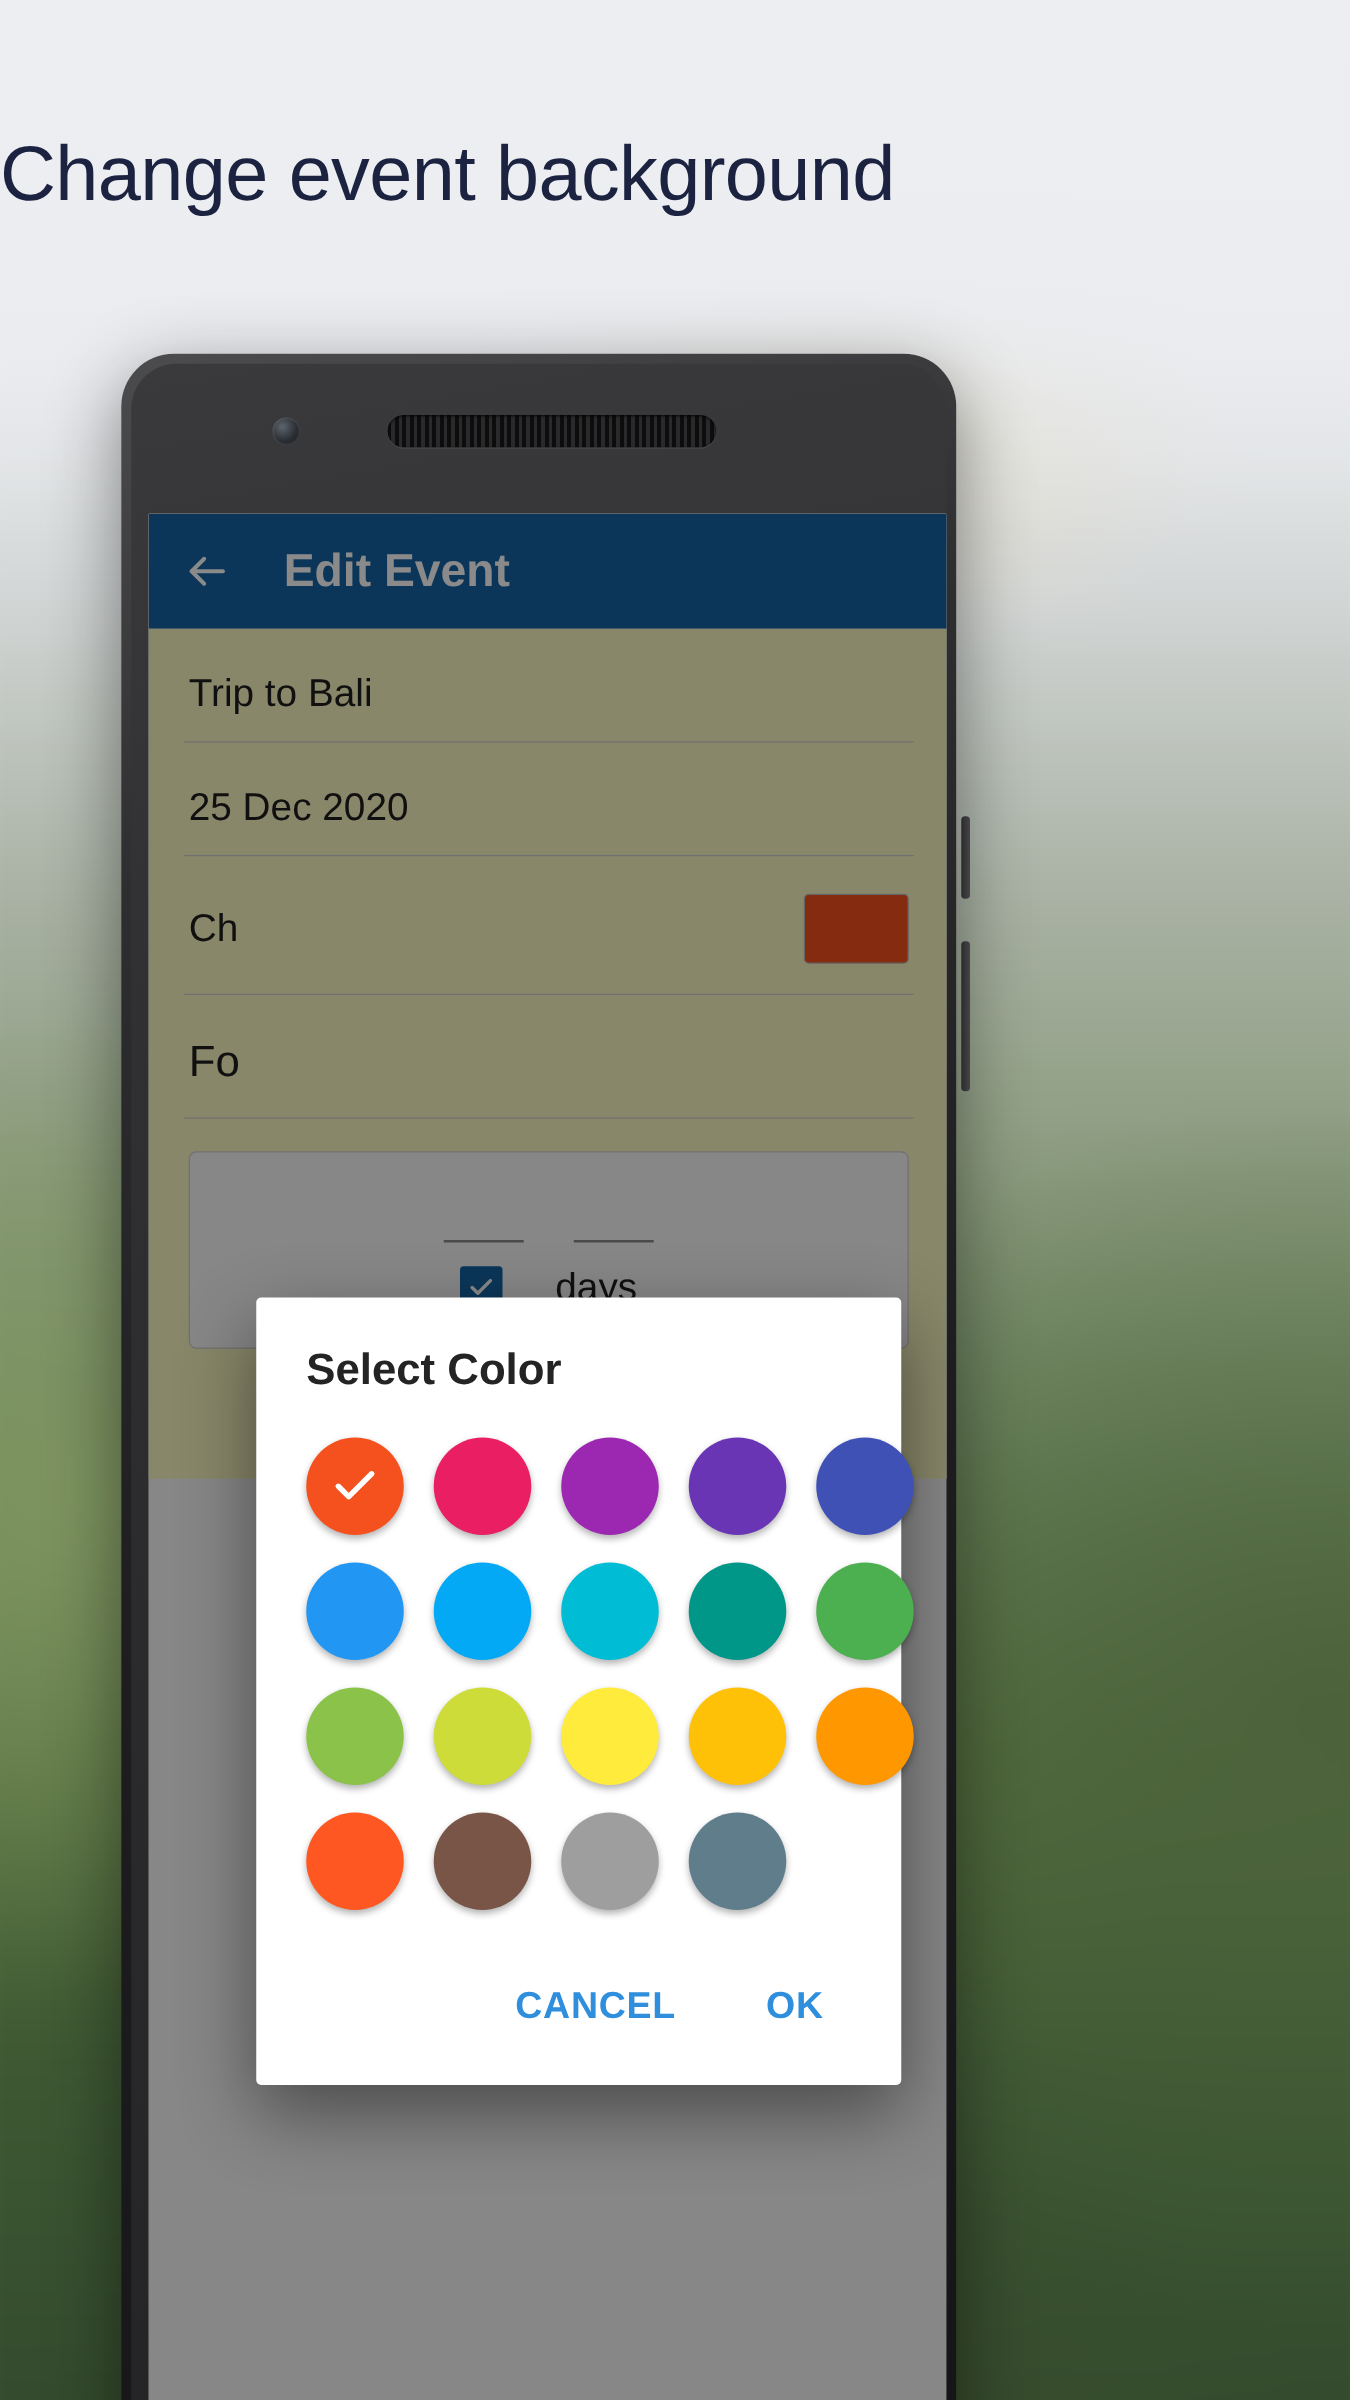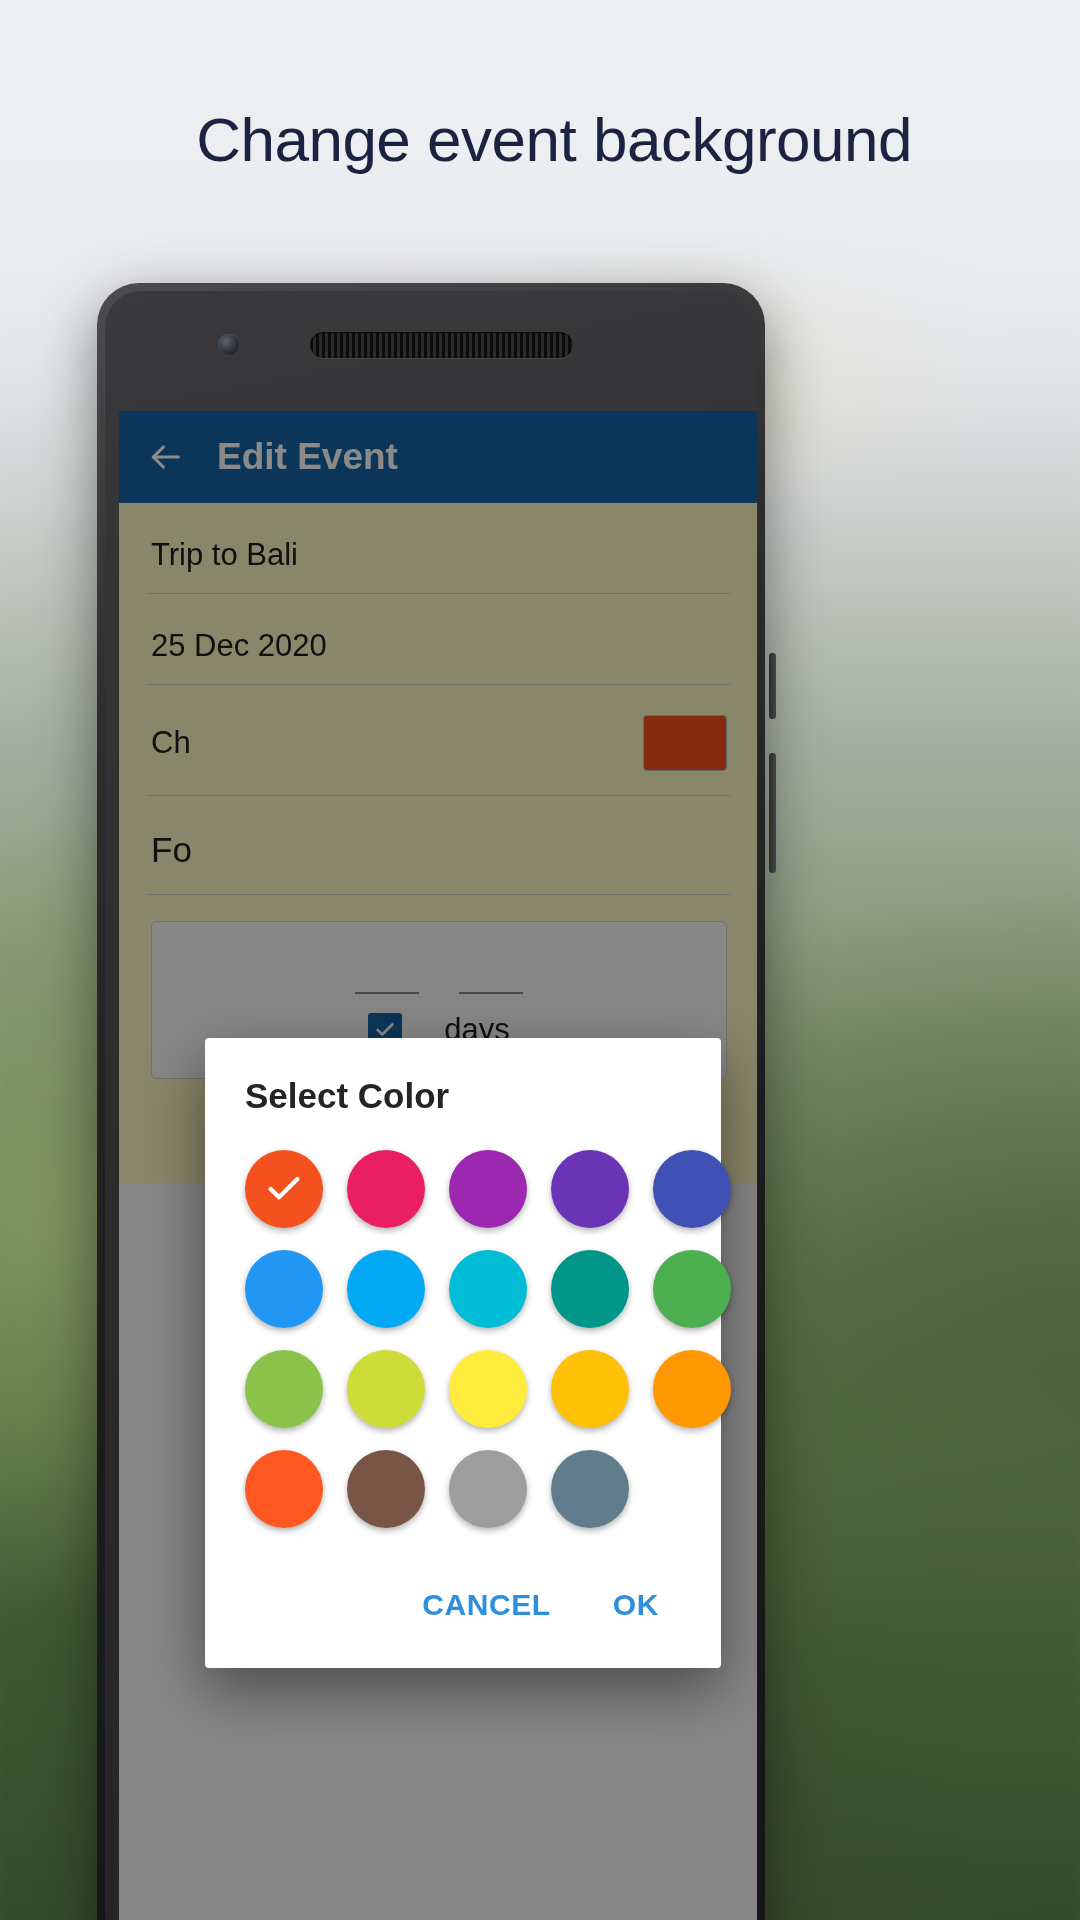--- a/index.html
+++ b/index.html
@@ -54,21 +54,21 @@
       rgba(230,232,236,0.10) 22%,
       rgba(0,0,0,0) 28%);
   }
 
   
   .headline {
     position: absolute;
     top: 104px;
     left: 0;
     width: 912px;
-    text-align: right;
+    text-align: left;
     font-size: 62px;
     font-weight: 400;
     letter-spacing: -0.5px;
     color: #1c2340;
     white-space: nowrap;
   }
 
   
   .phone {
     position: absolute;
@@ -146,21 +146,21 @@
   }
   .back-arrow {
     width: 40px; height: 40px;
     position: relative;
     flex: 0 0 auto;
   }
   .back-arrow svg { display:block; }
   .appbar-title {
     font-size: 37px;
     font-weight: 700;
-    margin-left: 32px;
+    margin-left: 42px;
     color: #ffffff;
   }
 
   .form { padding: 0 28px; background:#fef9c3; }
   .field {
     padding: 34px 4px 20px 4px;
     border-bottom: 1px solid #cfcfcf;
     font-size: 31px;
     color: #1f1f1f;
   }
@@ -257,21 +257,21 @@
     display: flex; align-items: center; justify-content: center;
     flex: 0 0 auto;
   }
   .swatch .tick { display: none; }
   .swatch.selected .tick { display: block; }
 
   .dialog-actions {
     display: flex;
     justify-content: flex-end;
     align-items: flex-end;
-    gap: 18px;
+    gap: 28px;
     margin-top: 46px;
     padding-bottom: 12px;
   }
   .dlg-btn {
     background: none;
     border: none;
     color: #2f8fdd;
     font-size: 30px;
     font-weight: 700;
     letter-spacing: 0.6px;

